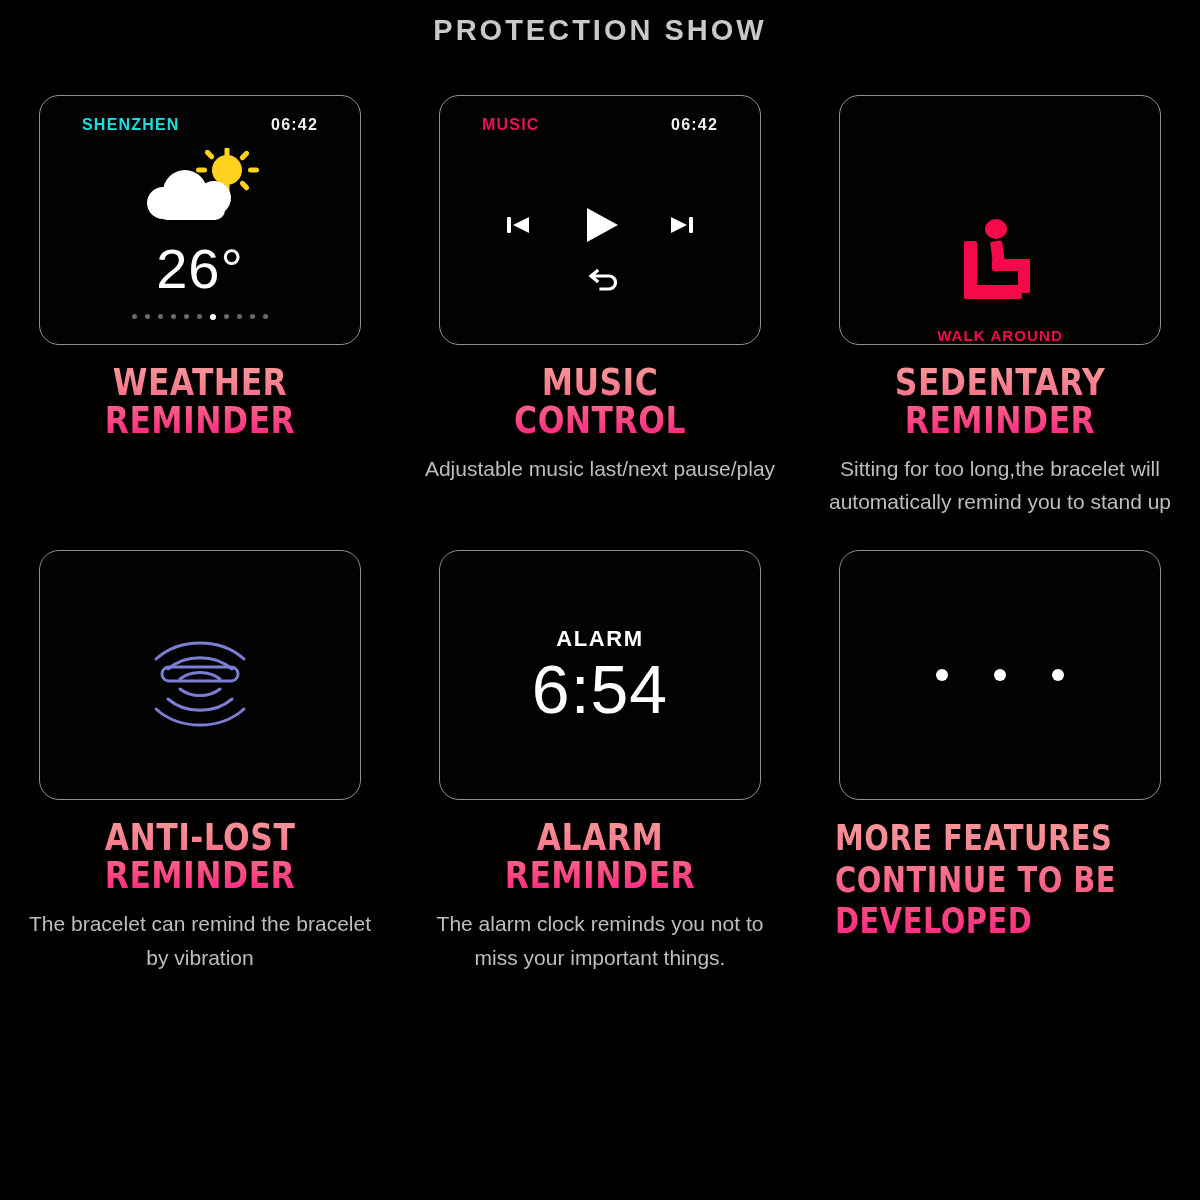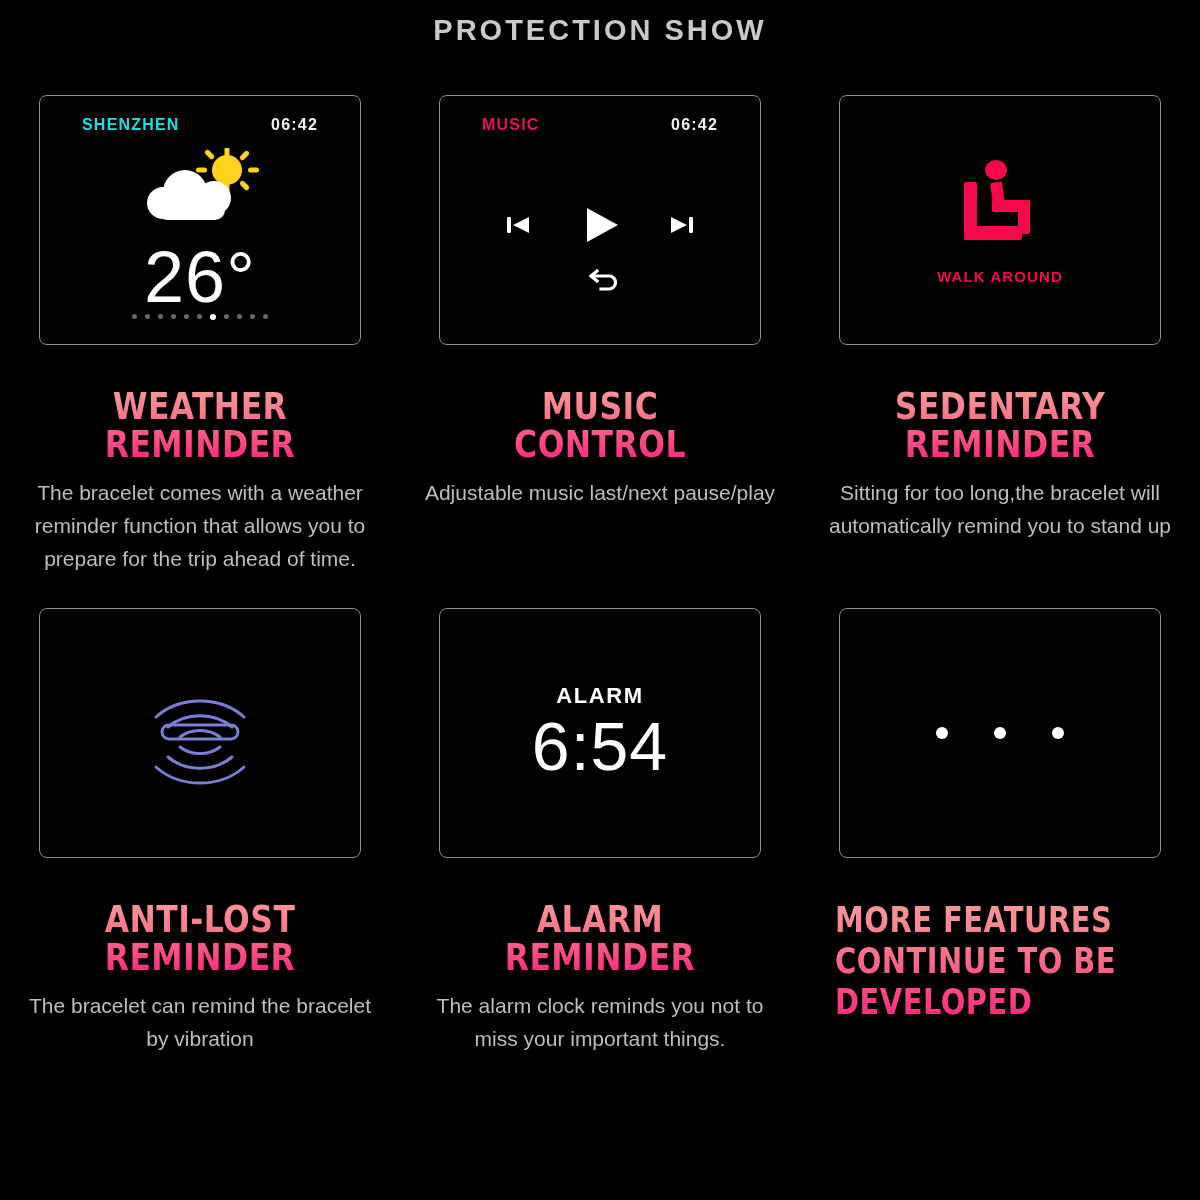--- a/index.html
+++ b/index.html
@@ -31,21 +31,21 @@
     box-sizing:border-box;
     display:flex;
     flex-direction:column;
     align-items:center;
   }
 
   
   .screen{
     width:322px;height:250px;
     border:1.4px solid #8f8f8f;
-    border-radius:8px;
+    border-radius:20px;
     background:#020202;
     position:relative;
     box-sizing:border-box;
     overflow:hidden;
   }
 
   
   .status{
     position:absolute;top:20px;left:0;width:100%;
     display:flex;justify-content:space-between;
@@ -54,21 +54,21 @@
     font-size:16px;font-weight:bold;letter-spacing:1.2px;
   }
   .status .loc{color:#18e0e0;}
   .status .loc.player{color:#e8115b;}
   .status .tm{color:#f2f2f2;}
 
   
   .wx-icon{position:absolute;left:0;top:52px;width:100%;display:flex;justify-content:center;}
   .temp{
     position:absolute;left:0;top:140px;width:100%;
-    text-align:center;color:#fff;font-size:72px;font-weight:300;
+    text-align:center;color:#fff;font-size:56px;font-weight:300;
     letter-spacing:1px;
   }
   .dots-row{
     position:absolute;left:0;bottom:24px;width:100%;
     display:flex;justify-content:center;gap:8px;
   }
   .dots-row i{
     width:5px;height:5px;border-radius:50%;
     background:#6a6a6a;display:block;
   }
@@ -80,21 +80,21 @@
     display:flex;justify-content:center;align-items:center;gap:44px;
   }
   .pl-back{
     position:absolute;top:172px;left:0;width:100%;
     display:flex;justify-content:center;
   }
 
   
   .sed-wrap{
     position:absolute;top:0;left:0;width:100%;height:100%;
-    display:flex;flex-direction:column;align-items:center;justify-content:center;
+    display:flex;flex-direction:column;align-items:center;justify-content:flex-end;
     gap:12px;
   }
   .sed-label{
     color:#f5094a;font-size:15px;font-weight:bold;letter-spacing:1.1px;
   }
 
   
   .vib-wrap{
     position:absolute;top:0;left:0;width:100%;height:100%;
     display:flex;align-items:center;justify-content:center;
@@ -113,21 +113,21 @@
   .more-wrap{
     position:absolute;top:0;left:0;width:100%;height:100%;
     display:flex;align-items:center;justify-content:center;gap:46px;
   }
   .more-wrap i{width:12px;height:12px;border-radius:50%;background:#fff;display:block;}
 
   
   .caption{
     width:360px;
     text-align:center;
-    margin-top:42px;
+    margin-top:18px;
   }
   .caption.left{text-align:left;width:330px;}
   .title{
     font-family:"DejaVu Sans Condensed","Liberation Sans", sans-serif;
     font-weight:bold;
     font-size:38px;
     line-height:1.0;
     letter-spacing:0.5px;
     background:linear-gradient(180deg,#f79a9a 0%,#f7768b 40%,#ff2380 100%);
     -webkit-background-clip:text;
@@ -196,21 +196,20 @@
             <i></i>
           <i></i>
             <i></i>
         </div>
       </div>
       <div class="caption">
         <div class="title">
           <span class="ln">WEATHER</span>
           <span class="ln">REMINDER</span>
         </div>
-        <div class="desc">The bracelet comes with a weather reminder function that allows you to prepare for the trip ahead of time.</div>
       </div>
     </div>
 
     <div class="col">
       <div class="screen">
         <div class="status">
           <span class="loc player">MUSIC</span>
           <span class="tm">06:42</span>
         </div>
         <div class="pl-controls">

